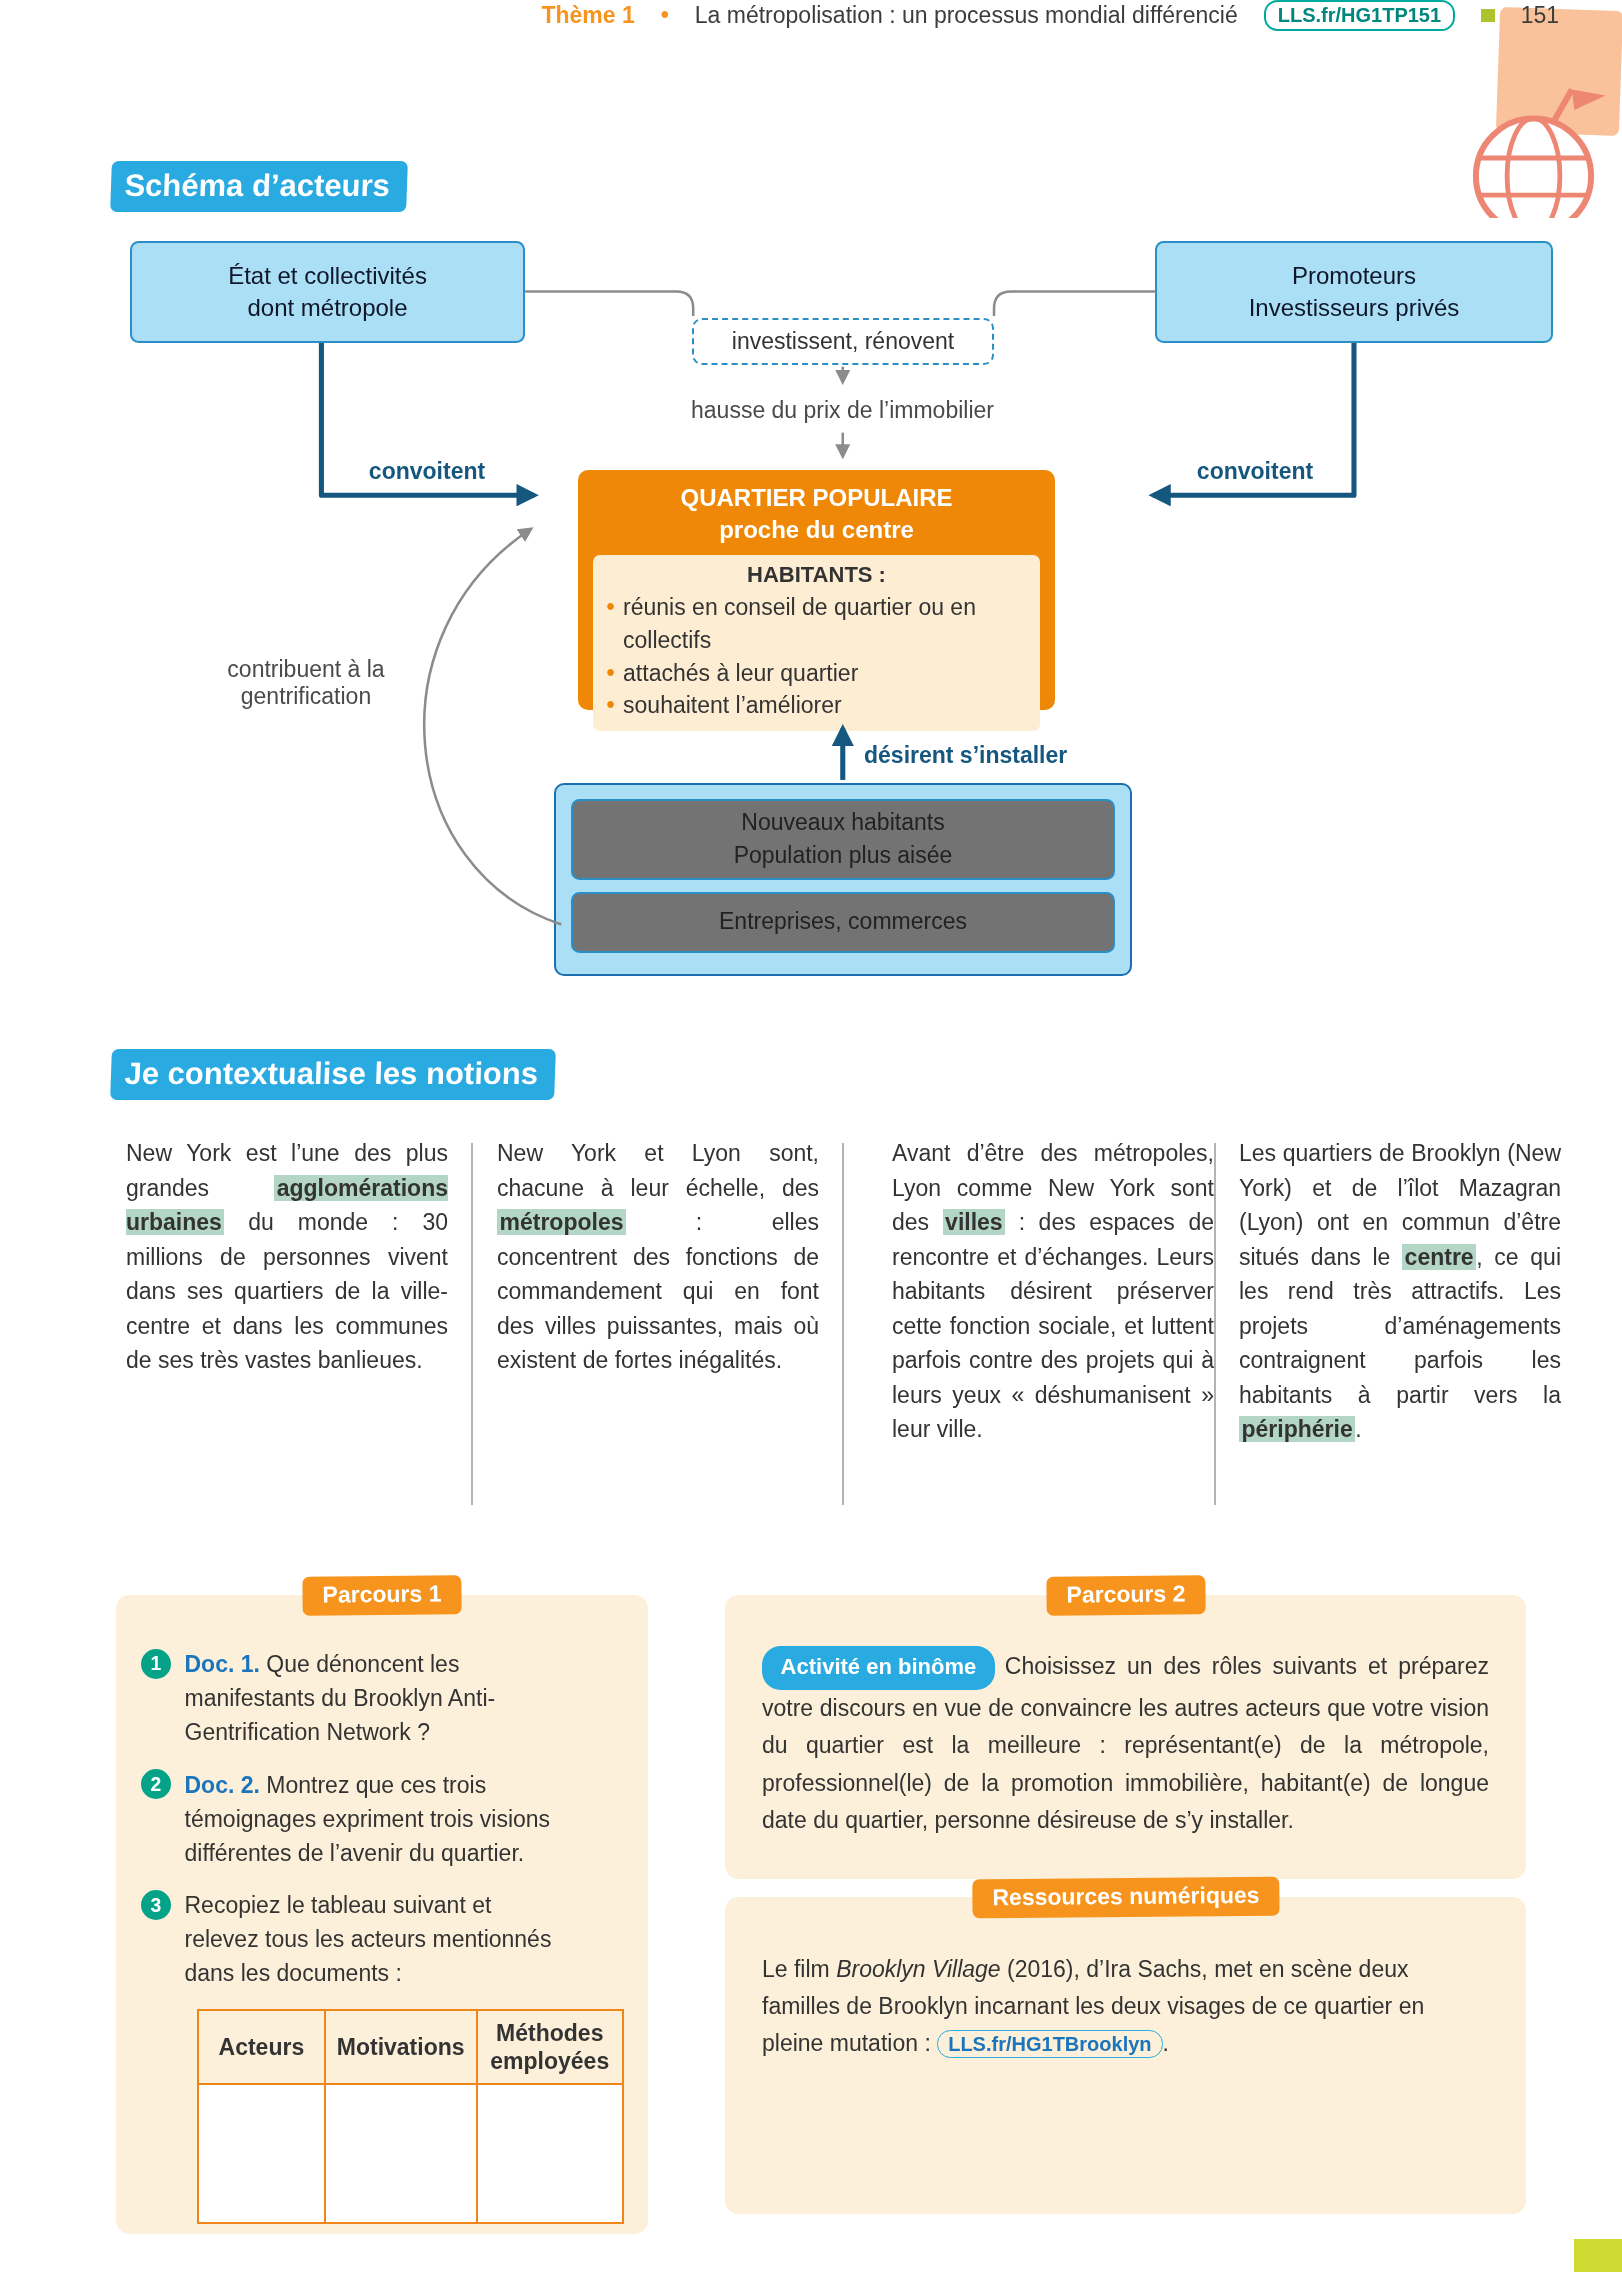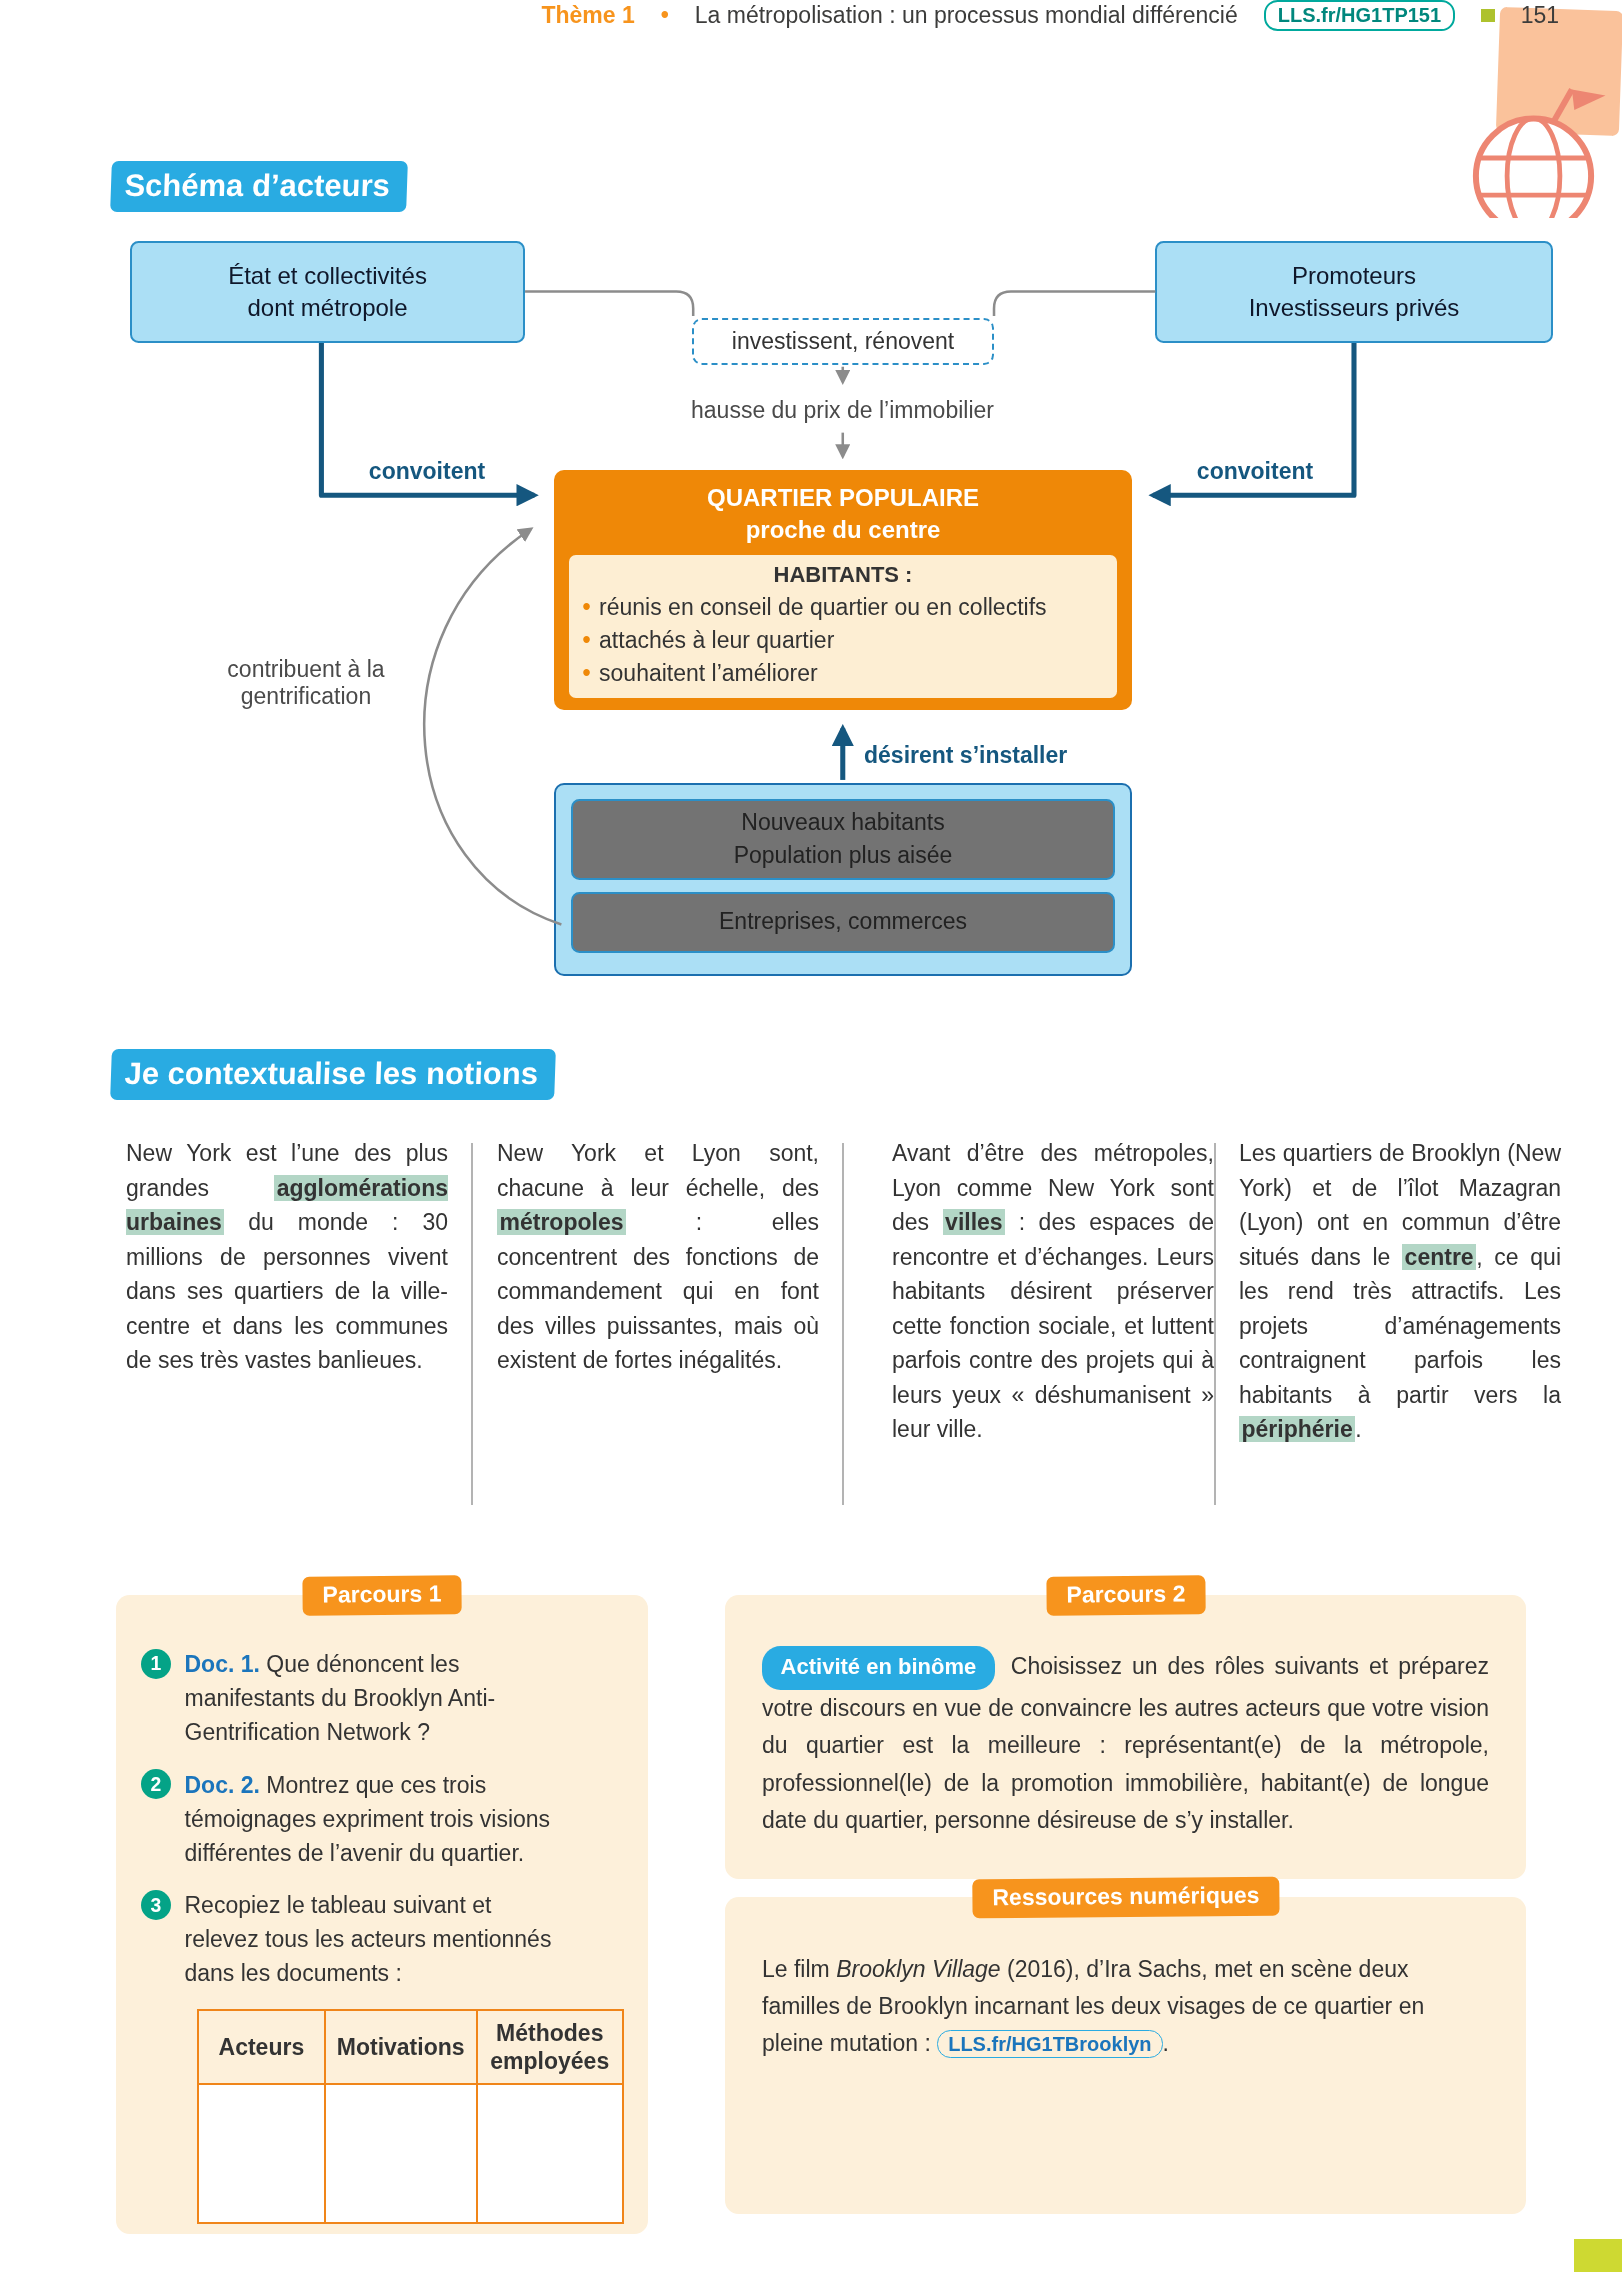--- a/index.html
+++ b/index.html
@@ -99,21 +99,21 @@
   table.acteurs th, table.acteurs td { border:2.5px solid #f08519; }
   table.acteurs th {
     width:157px; height:69px; font-size:23px; font-weight:bold; color:#333;
     text-align:center; vertical-align:middle; line-height:1.25; padding:1.7px 5px;
     background:var(--cream,#fdf0da);
   }
   table.acteurs td { height:135px; background:#fff; }
 
   .pill-cyan {
     display:inline-block; background:var(--cyan,#29abe2); color:#fff; font-weight:bold;
-    font-size:22px; padding:3.4px 18.6px 5px 18.6px; border-radius:18.6px; margin-right:16px;
+    font-size:22px; padding:3.4px 18.6px 5px 18.6px; border-radius:18.6px; margin-right:10px;
     vertical-align:middle;
   }
   .p2-text { font-size:23px; line-height:1.62; color:#333; text-align:justify; }
   .res-para { font-size:23px; line-height:1.6; color:#333; margin:0 0 12px 0; }
 
   
   .footer-row {
     position:absolute; top:2646; right:64px; display:flex; align-items:center; gap:26px;
     font-size:23px; color:#3c3c3b;
   }
@@ -157,21 +157,21 @@
 Investisseurs privés</div>
 
   <div class="dashedbox" style="left:692px; top:318px; width:302px; height:47px;">investissent, rénovent</div>
 
   <div class="lbl-gray" style="left:589px; top:397px; width:507px; text-align:center;">hausse du prix de l’immobilier</div>
 
   <div class="lbl-blue" style="left:334px; top:458px; width:186px; text-align:center;">convoitent</div>
 
   <div class="lbl-blue" style="left:1162px; top:458px; width:186px; text-align:center;">convoitent</div>
 
-  <div class="orangebox" style="left:554px; top:470px; width:578px; height:240px;">
+  <div class="orangebox" style="left:578px; top:470px; width:477px; height:240px;">
     <div class="obtitle">QUARTIER POPULAIRE
 proche du centre</div>
     <div class="creambox-inner">
       <div class="hab-title">HABITANTS :</div>
       <div class="bullet-row">
         <span class="dot">•</span>
         <span>réunis en conseil de quartier ou en collectifs</span>
       </div>
       <div class="bullet-row">
         <span class="dot">•</span>

